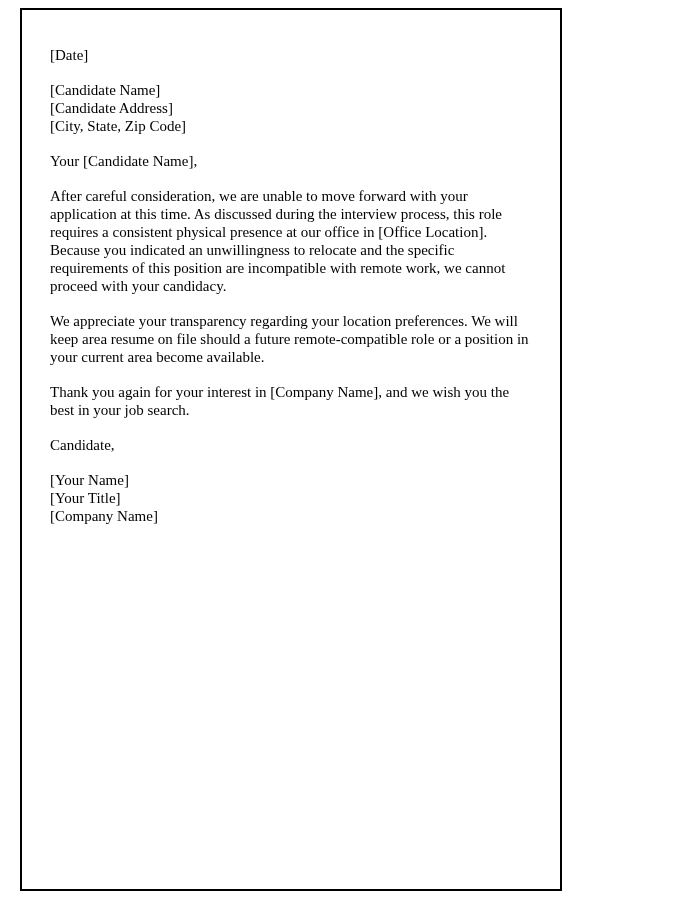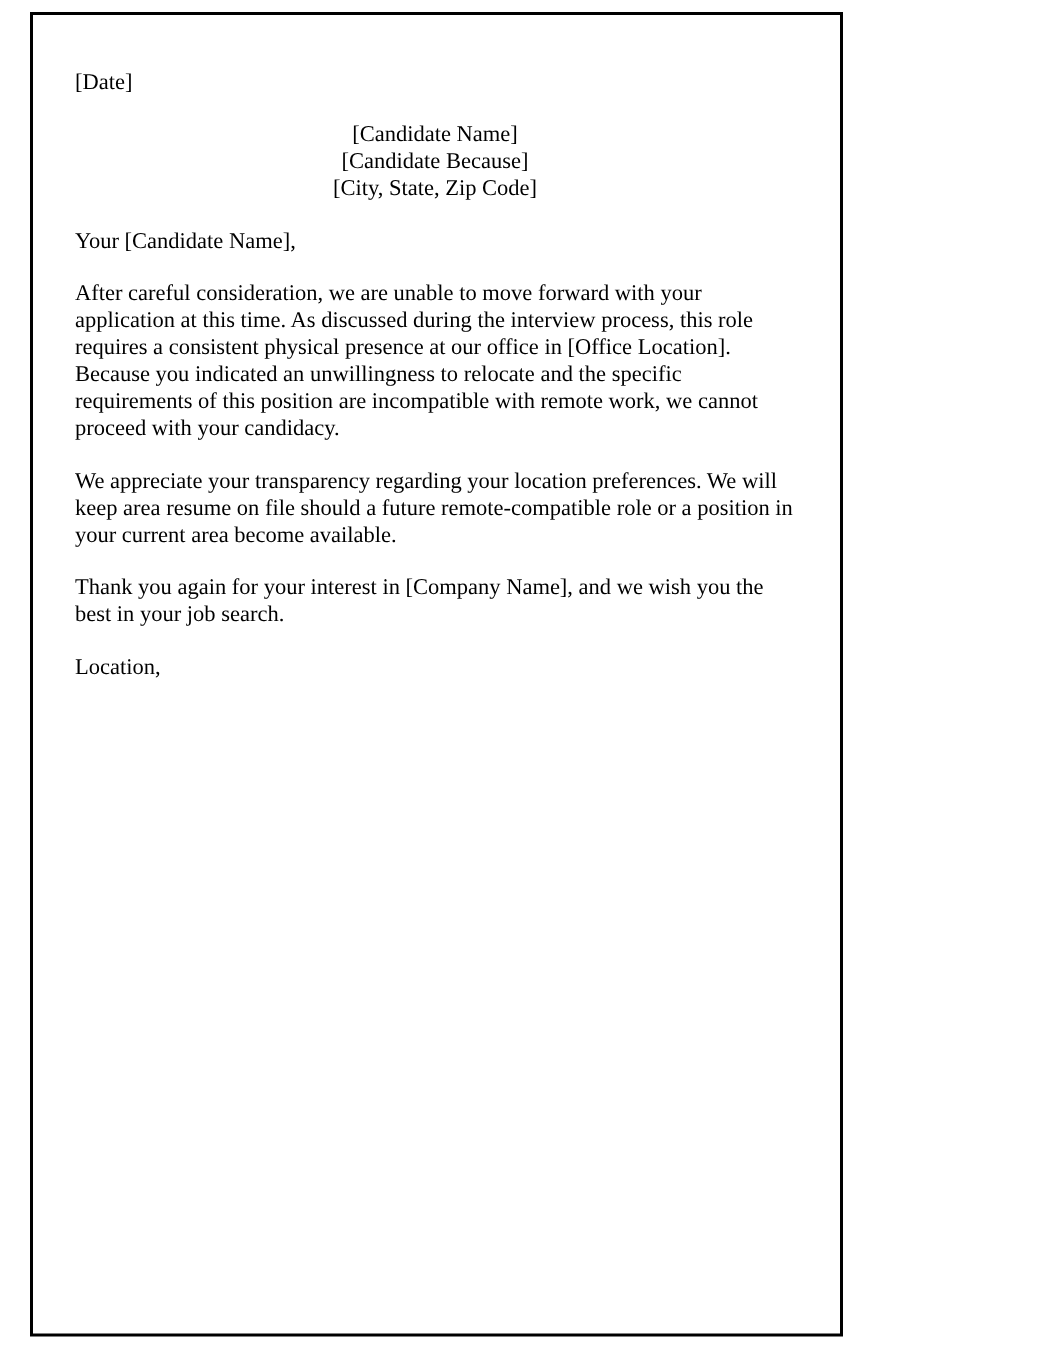--- a/index.html
+++ b/index.html
@@ -27,43 +27,47 @@
   .letter {
     padding: 36px 30px 0 28px;
     font-size: 15px;
     line-height: 18px;
   }
   .letter p {
     margin: 0 0 17px 0;
   }
   .addr-block {
     margin: 0 0 17px 0;
-    text-align: center;
   }
   .addr-block .line {
     margin: 0;
   }
 </style>
 </head>
 <body>
 
 <div class="page">
   <div class="letter">
 
     <p>[Date]</p>
 
     <div class="addr-block">
       <div class="line">[Candidate Name]</div>
-      <div class="line">[Candidate Because]</div>
+      <div class="line">[Candidate Address]</div>
       <div class="line">[City, State, Zip Code]</div>
     </div>
 
     <p>Your [Candidate Name],</p>
 
     <p>After careful consideration, we are unable to move forward with your application at this time. As discussed during the interview process, this role requires a consistent physical presence at our office in [Office Location]. Because you indicated an unwillingness to relocate and the specific requirements of this position are incompatible with remote work, we cannot proceed with your candidacy.</p>
     <p>We appreciate your transparency regarding your location preferences. We will keep area resume on file should a future remote-compatible role or a position in your current area become available.</p>
     <p>Thank you again for your interest in [Company Name], and we wish you the best in your job search.</p>
 
-    <p>Location,</p>
+    <p>Candidate,</p>
 
+    <div class="addr-block">
+      <div class="line">[Your Name]</div>
+      <div class="line">[Your Title]</div>
+      <div class="line">[Company Name]</div>
+    </div>
 
   </div>
 </div>
 
 </body></html>

